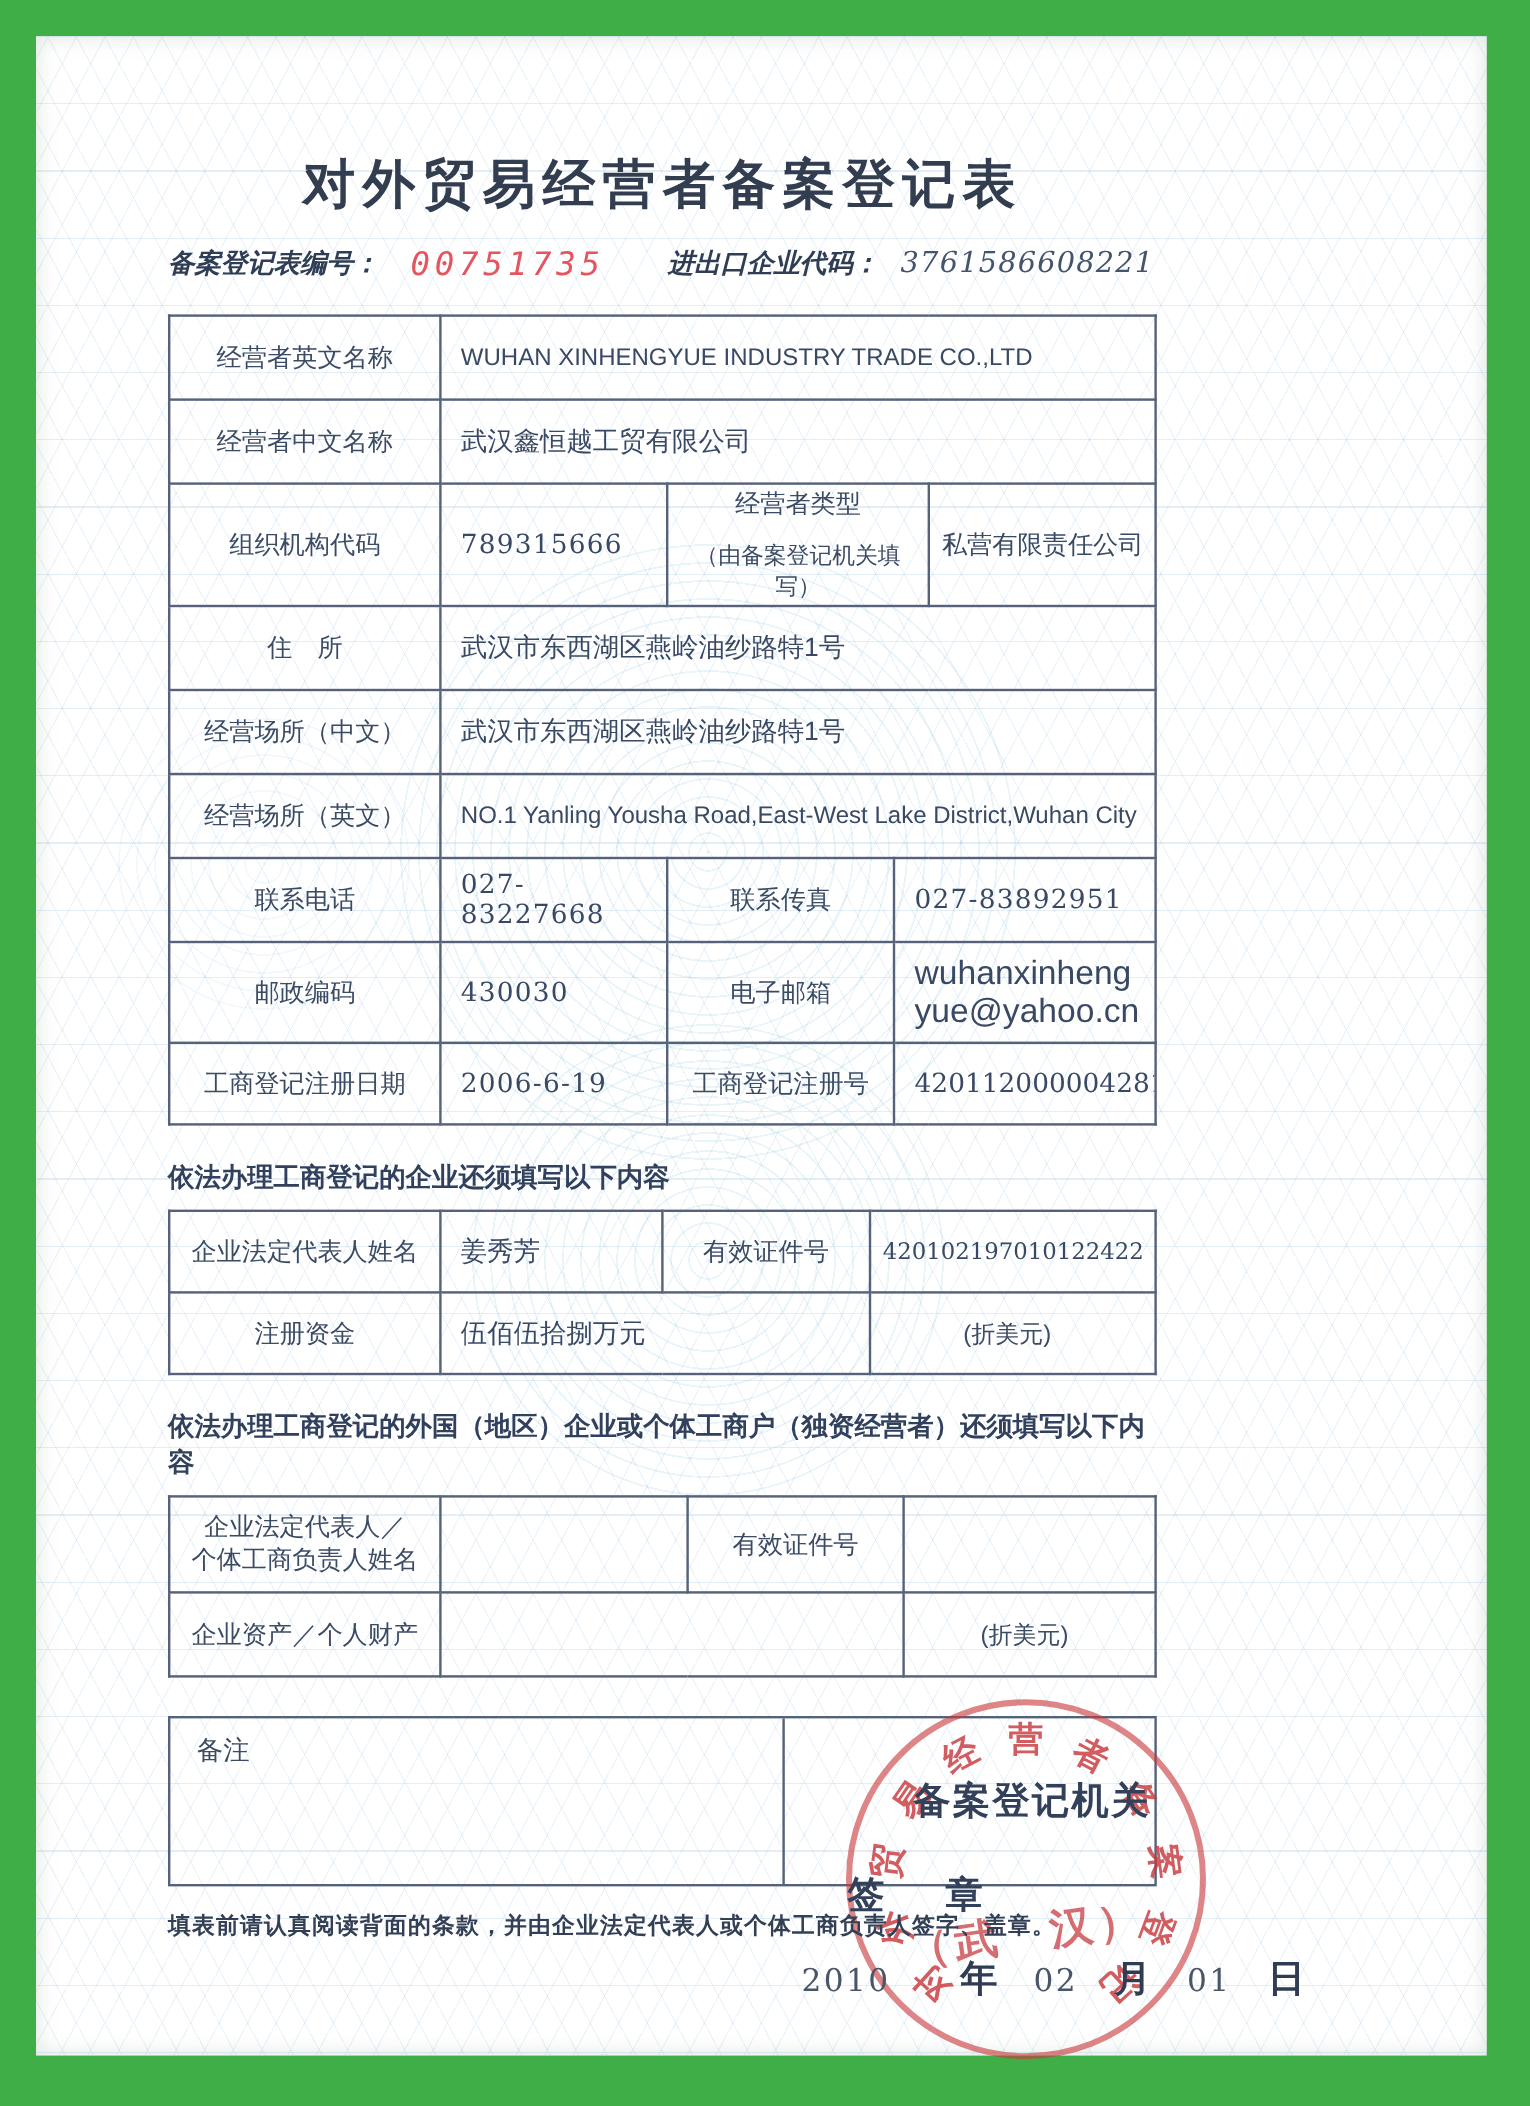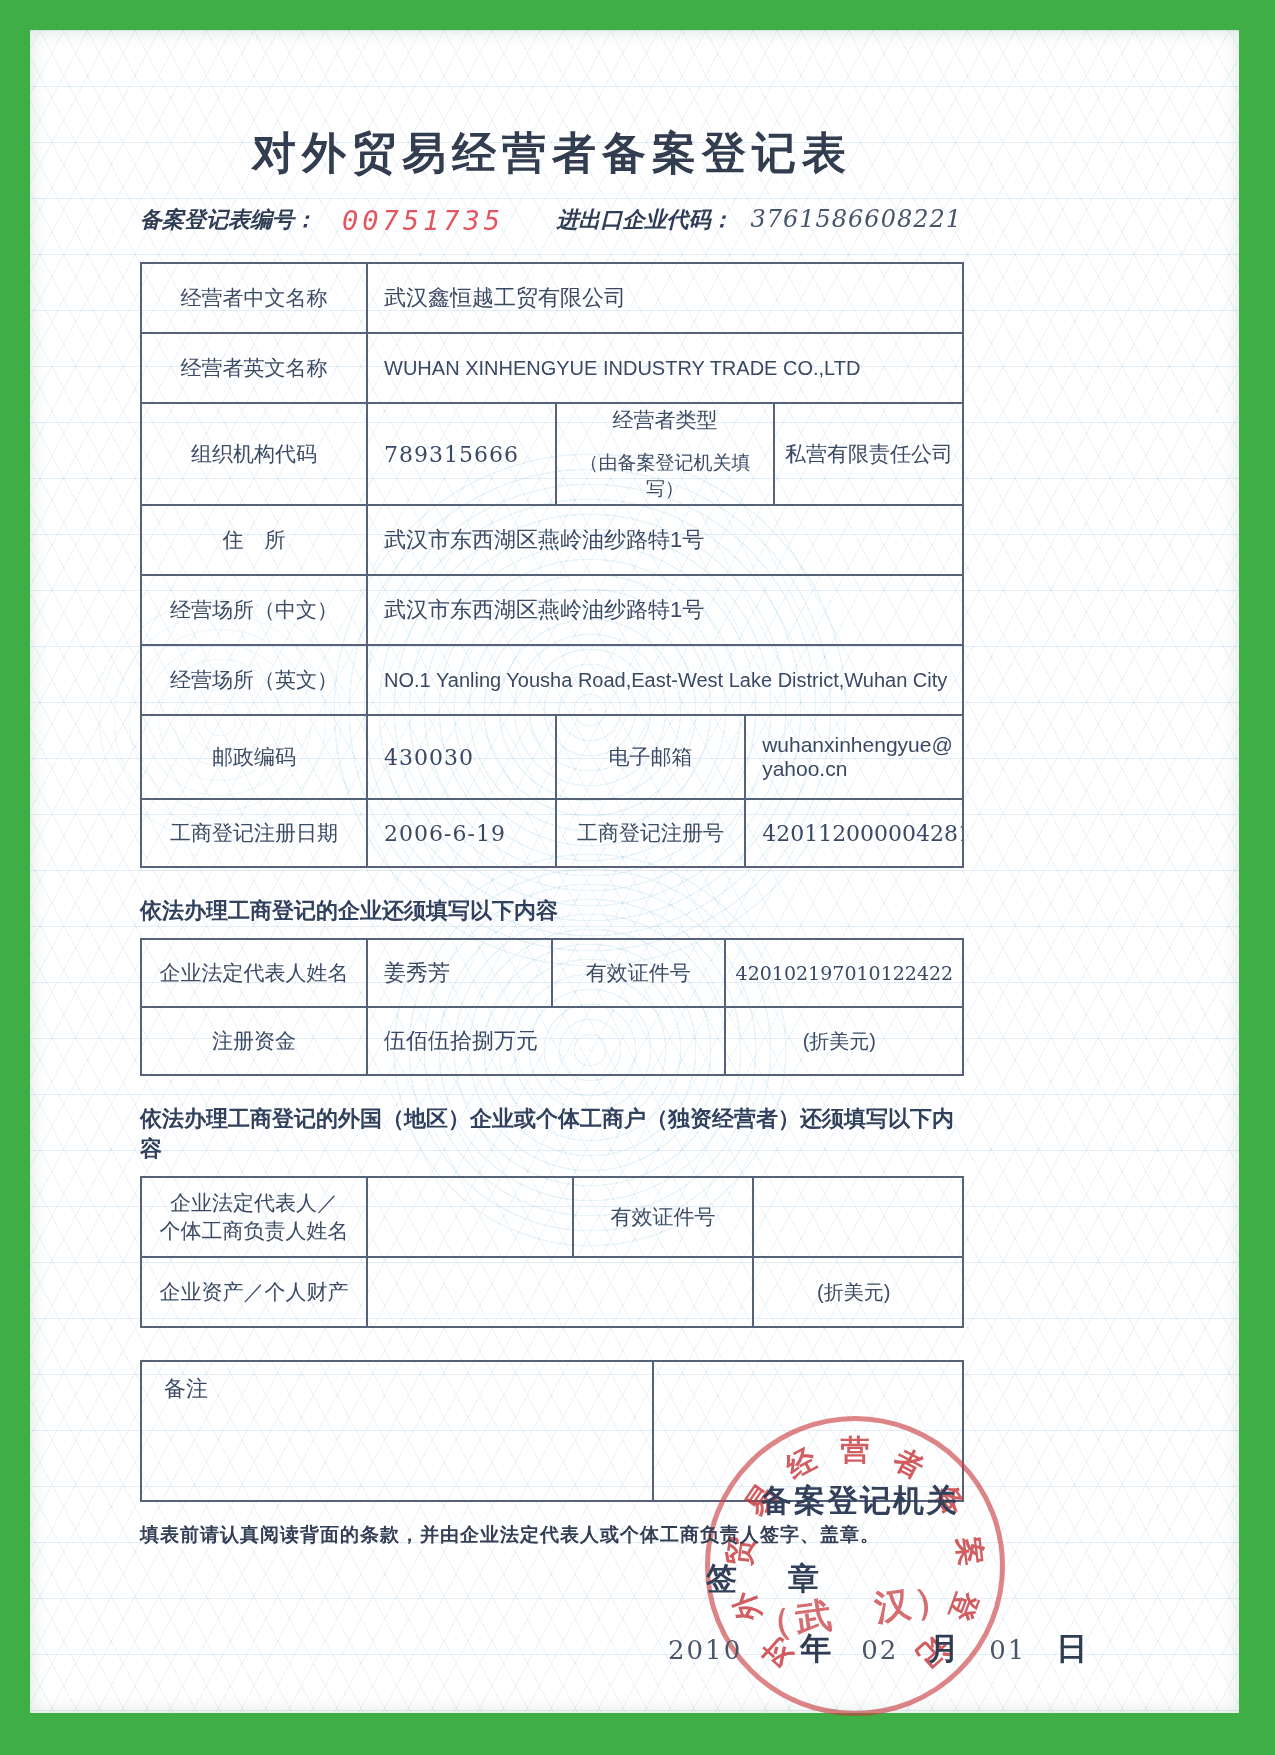--- a/index.html
+++ b/index.html
@@ -51,21 +51,21 @@
     margin-left:18px; font-family:"DejaVu Serif",serif;
     font-size:24px; color:#45536b; letter-spacing:1px;
   }
 
   table{border-collapse:collapse; table-layout:fixed; width:824px;}
   td{border:2px solid #55627a; vertical-align:middle; overflow:hidden;}
   .lbl{text-align:center; font-size:21px; color:#3c4b64; padding:2px 4px;}
   .val{text-align:left; font-size:22px; color:#3a4963; padding:2px 4px 2px 16px;}
   .num{font-family:"DejaVu Serif",serif; font-size:22px; letter-spacing:1px;}
   .eng{font-size:20px;}
-  .email{font-size:21px; word-break:break-all; padding-right:6px;}
+  .email{font-size:28px; word-break:break-all; padding-right:6px;}
   .note{display:block; font-size:19px; margin-top:16px;}
   .usd{text-align:center; padding-right:10px; font-size:20px; color:#3c4b64;}
 
   .t-main{margin-top:26px;}
   .t-main .r-std td{height:64px;}
   .t-main .r-org td{height:72px;}
   .t-main .r-email td{height:78px;}
   .t-main .r-reg td{height:62px;}
 
   .sec-h{margin:28px 0 0; font-size:22px; font-weight:bold; color:#31405c;}
@@ -148,26 +148,26 @@
     <table class="t-main">
       <colgroup>
           <col style="width:27.5%">
           <col style="width:23%">
           <col style="width:23%">
           <col style="width:3.5%">
           <col style="width:23%">
         </colgroup>
       <tbody>
           <tr class="r-std">
+        <td class="lbl">经营者英文名称</td>
+        <td class="val eng" colspan="4">WUHAN XINHENGYUE INDUSTRY TRADE CO.,LTD</td>
+      </tr>
+      <tr class="r-std">
         <td class="lbl">经营者中文名称</td>
         <td class="val" colspan="4">武汉鑫恒越工贸有限公司</td>
-      </tr>
-      <tr class="r-std">
-        <td class="lbl">经营者英文名称</td>
-        <td class="val eng" colspan="4">WUHAN XINHENGYUE INDUSTRY TRADE CO.,LTD</td>
       </tr>
       <tr class="r-org">
         <td class="lbl">组织机构代码</td>
         <td class="val num">789315666</td>
         <td class="lbl" colspan="2">
           <span>经营者类型</span>
           <span class="note">（由备案登记机关填写）</span>
         </td>
         <td class="val" style="font-size:21px;padding-left:10px;">私营有限责任公司</td>
       </tr>
@@ -175,20 +175,26 @@
         <td class="lbl">住　所</td>
         <td class="val" colspan="4">武汉市东西湖区燕岭油纱路特1号</td>
       </tr>
       <tr class="r-std">
         <td class="lbl">经营场所（中文）</td>
         <td class="val" colspan="4">武汉市东西湖区燕岭油纱路特1号</td>
       </tr>
       <tr class="r-std">
         <td class="lbl">经营场所（英文）</td>
         <td class="val eng" colspan="4">NO.1 Yanling Yousha Road,East-West Lake District,Wuhan City</td>
+      </tr>
+      <tr class="r-std">
+        <td class="lbl">联系电话</td>
+        <td class="val num">027-83227668</td>
+        <td class="lbl">联系传真</td>
+        <td class="val num" colspan="2">027-83892951</td>
       </tr>
       <tr class="r-email">
         <td class="lbl">邮政编码</td>
         <td class="val num">430030</td>
         <td class="lbl">电子邮箱</td>
         <td class="val email" colspan="2">wuhanxinhengyue@yahoo.cn</td>
       </tr>
       <tr class="r-reg">
         <td class="lbl">工商登记注册日期</td>
         <td class="val num">2006-6-19</td>

